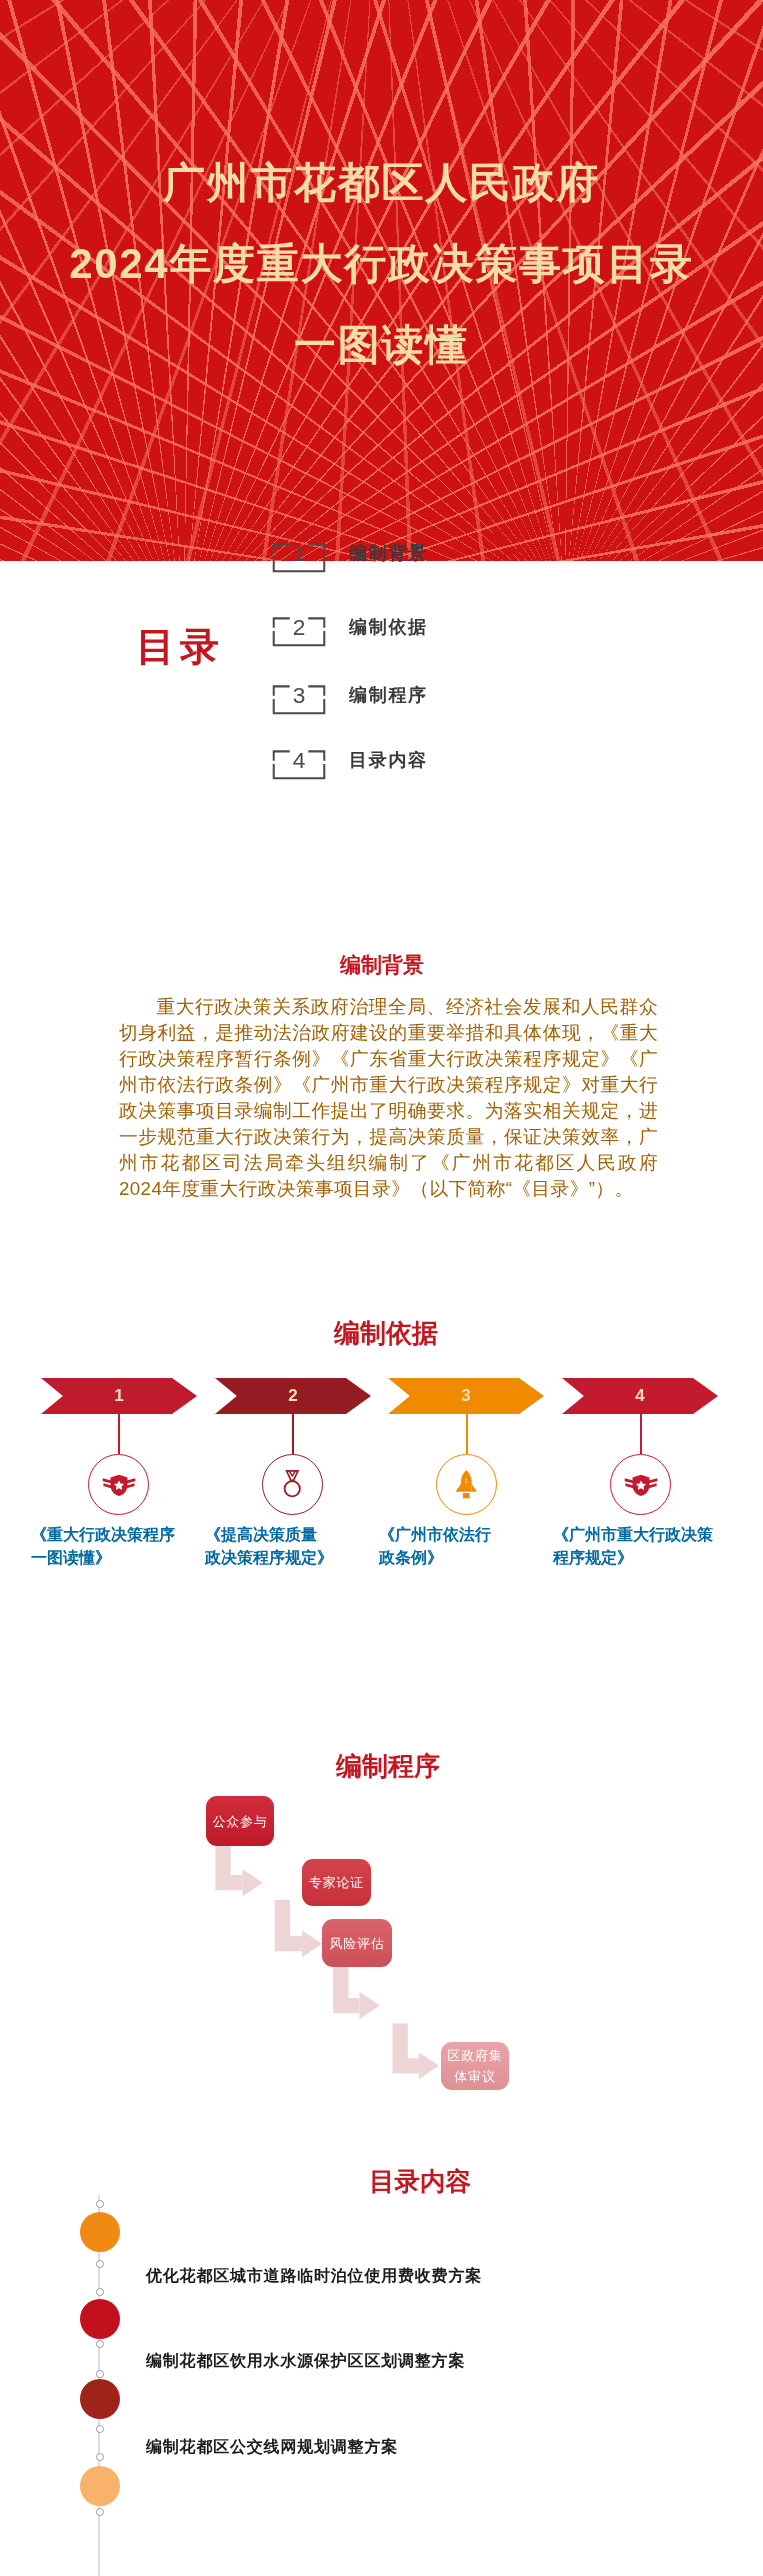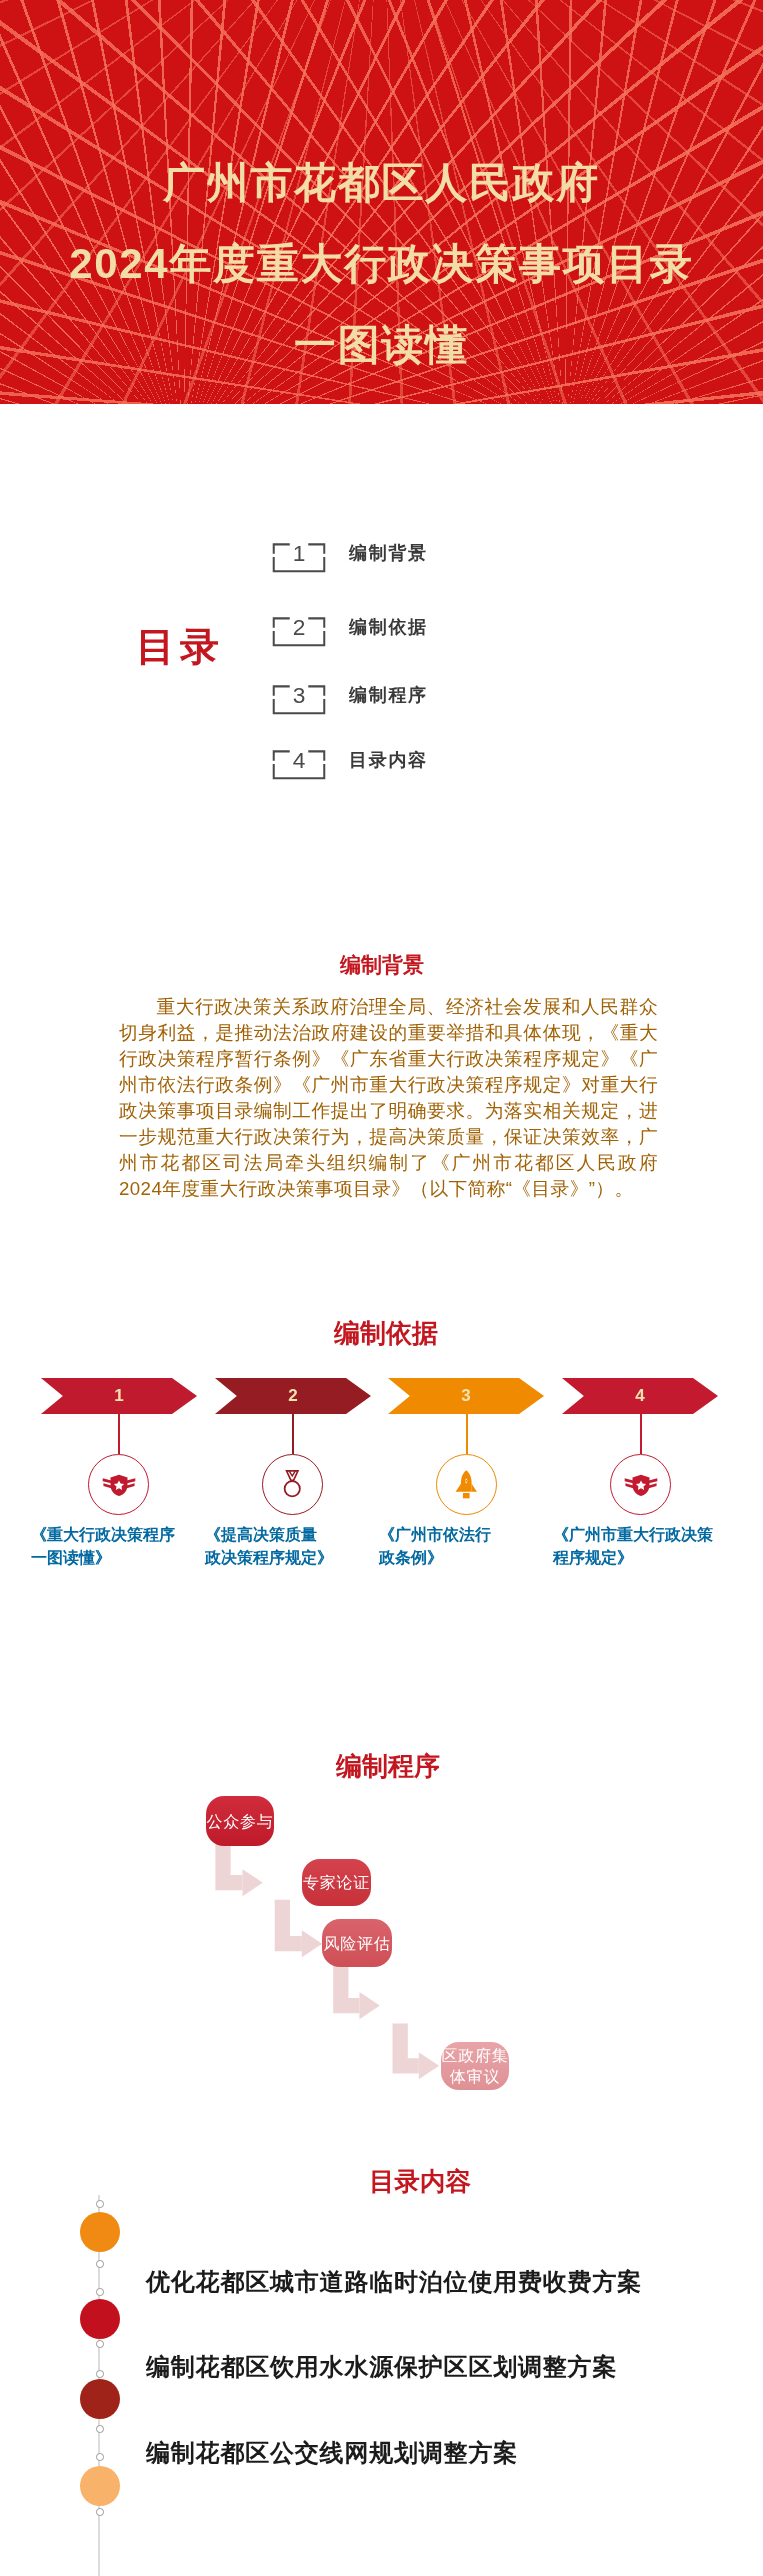--- a/index.html
+++ b/index.html
@@ -5,21 +5,21 @@
   html,body{margin:0;padding:0;}
   body{
     width:763px;height:2576px;position:relative;background:#ffffff;
     font-family:"Liberation Sans", sans-serif;
     -webkit-font-smoothing:antialiased;
   }
   .abs{position:absolute;}
 
   
   .hero{
-    left:0;top:0;width:763px;height:404px;overflow:hidden;
+    left:0;top:0;width:763px;height:561px;overflow:hidden;
     background:
       repeating-conic-gradient(from -90deg at 24% 112%, rgba(244,116,92,0) 0deg 3.8deg, rgba(244,116,92,.85) 3.8deg 4.15deg),
       repeating-conic-gradient(from -90deg at 74% 108%, rgba(244,116,92,0) 0deg 4.2deg, rgba(244,116,92,.8) 4.2deg 4.55deg),
       repeating-conic-gradient(from 90deg at 50% -35%, rgba(244,116,92,0) 0deg 5.2deg, rgba(244,116,92,.55) 5.2deg 5.5deg),
       #CE1112;
   }
   .hero-title{left:0;top:142px;width:763px;text-align:center;
     color:#F2DCA8;font-size:42px;line-height:81px;font-weight:700;letter-spacing:1.7px;}
 
   
@@ -54,39 +54,39 @@
   }
   .basis-cap{width:178px;text-align:left;font-size:16px;line-height:23px;font-weight:600;color:#0369a1;}
   .c1{color:#C01A2E;} .bg1{background:#C01A2E;}
   .c2{color:#951C22;} .bg2{background:#951C22;}
   .c3{color:#F08A00;} .bg3{background:#F08A00;}
   .c4{color:#C41A30;} .bg4{background:#C41A30;}
 
   
   .flow{left:0;top:1781px;width:763px;height:339px;}
   .step{
-    position:absolute;border-radius:18px;color:#fff;font-size:16px;line-height:21px;
+    position:absolute;border-radius:11px;color:#fff;font-size:13px;line-height:21px;
     display:flex;align-items:center;justify-content:center;text-align:center;
     font-weight:500;letter-spacing:0.8px;
   }
   .s1{left:206px;top:15.3px;width:68px;height:50px;background:linear-gradient(180deg,#D02C3B,#BE1A2A);}
   .s2{left:265px;top:78px;width:69px;height:47px;background:linear-gradient(180deg,#D4434D,#C63039);margin-left:37px;}
   .s3{left:322px;top:138px;width:70px;height:48px;background:linear-gradient(180deg,#DA636B,#CE4F56);}
   .s4{left:382px;top:199px;width:70px;height:49px;background:linear-gradient(180deg,#E18A8E,#D77378;);}
   .s5{left:441px;top:261px;width:68px;height:48px;background:linear-gradient(180deg,#E8A4A8,#DE9195);}
   .flow svg{position:absolute;left:0;top:0;}
   .elbow{fill:none;stroke:#EDD4D5;stroke-width:18px;}
   .elbow-head{fill:#EDD4D5;}
 
   
   .tl-line{left:98px;top:2195px;width:1.7px;height:381px;background:#DCDCDC;}
   .tl-node{width:7.6px;height:7.6px;border-radius:50%;background:#fff;border:1.7px solid #9A9A9A;box-sizing:border-box;}
   .tl-dot{width:40px;height:40px;border-radius:50%;}
   .d1{background:#F08A12;} .d2{background:#C3101E;} .d3{background:#9F2318;} .d4{background:#F8B26A;}
-  .cat-item{left:146px;font-size:24px;font-weight:600;color:#1B1B1B;letter-spacing:0.8px;white-space:nowrap;font-family:Liberation Mono, monospace;}
+  .cat-item{left:146px;font-size:16px;font-weight:600;color:#1B1B1B;letter-spacing:0.8px;white-space:nowrap;font-family:Liberation Mono, monospace;}
 </style>
 </head>
 <body>
 
 <div>
 
   <header class="abs hero">
     <div class="abs hero-title">
       <div>广州市花都区人民政府</div>
       <div>2024年度重大行政决策事项目录</div>

